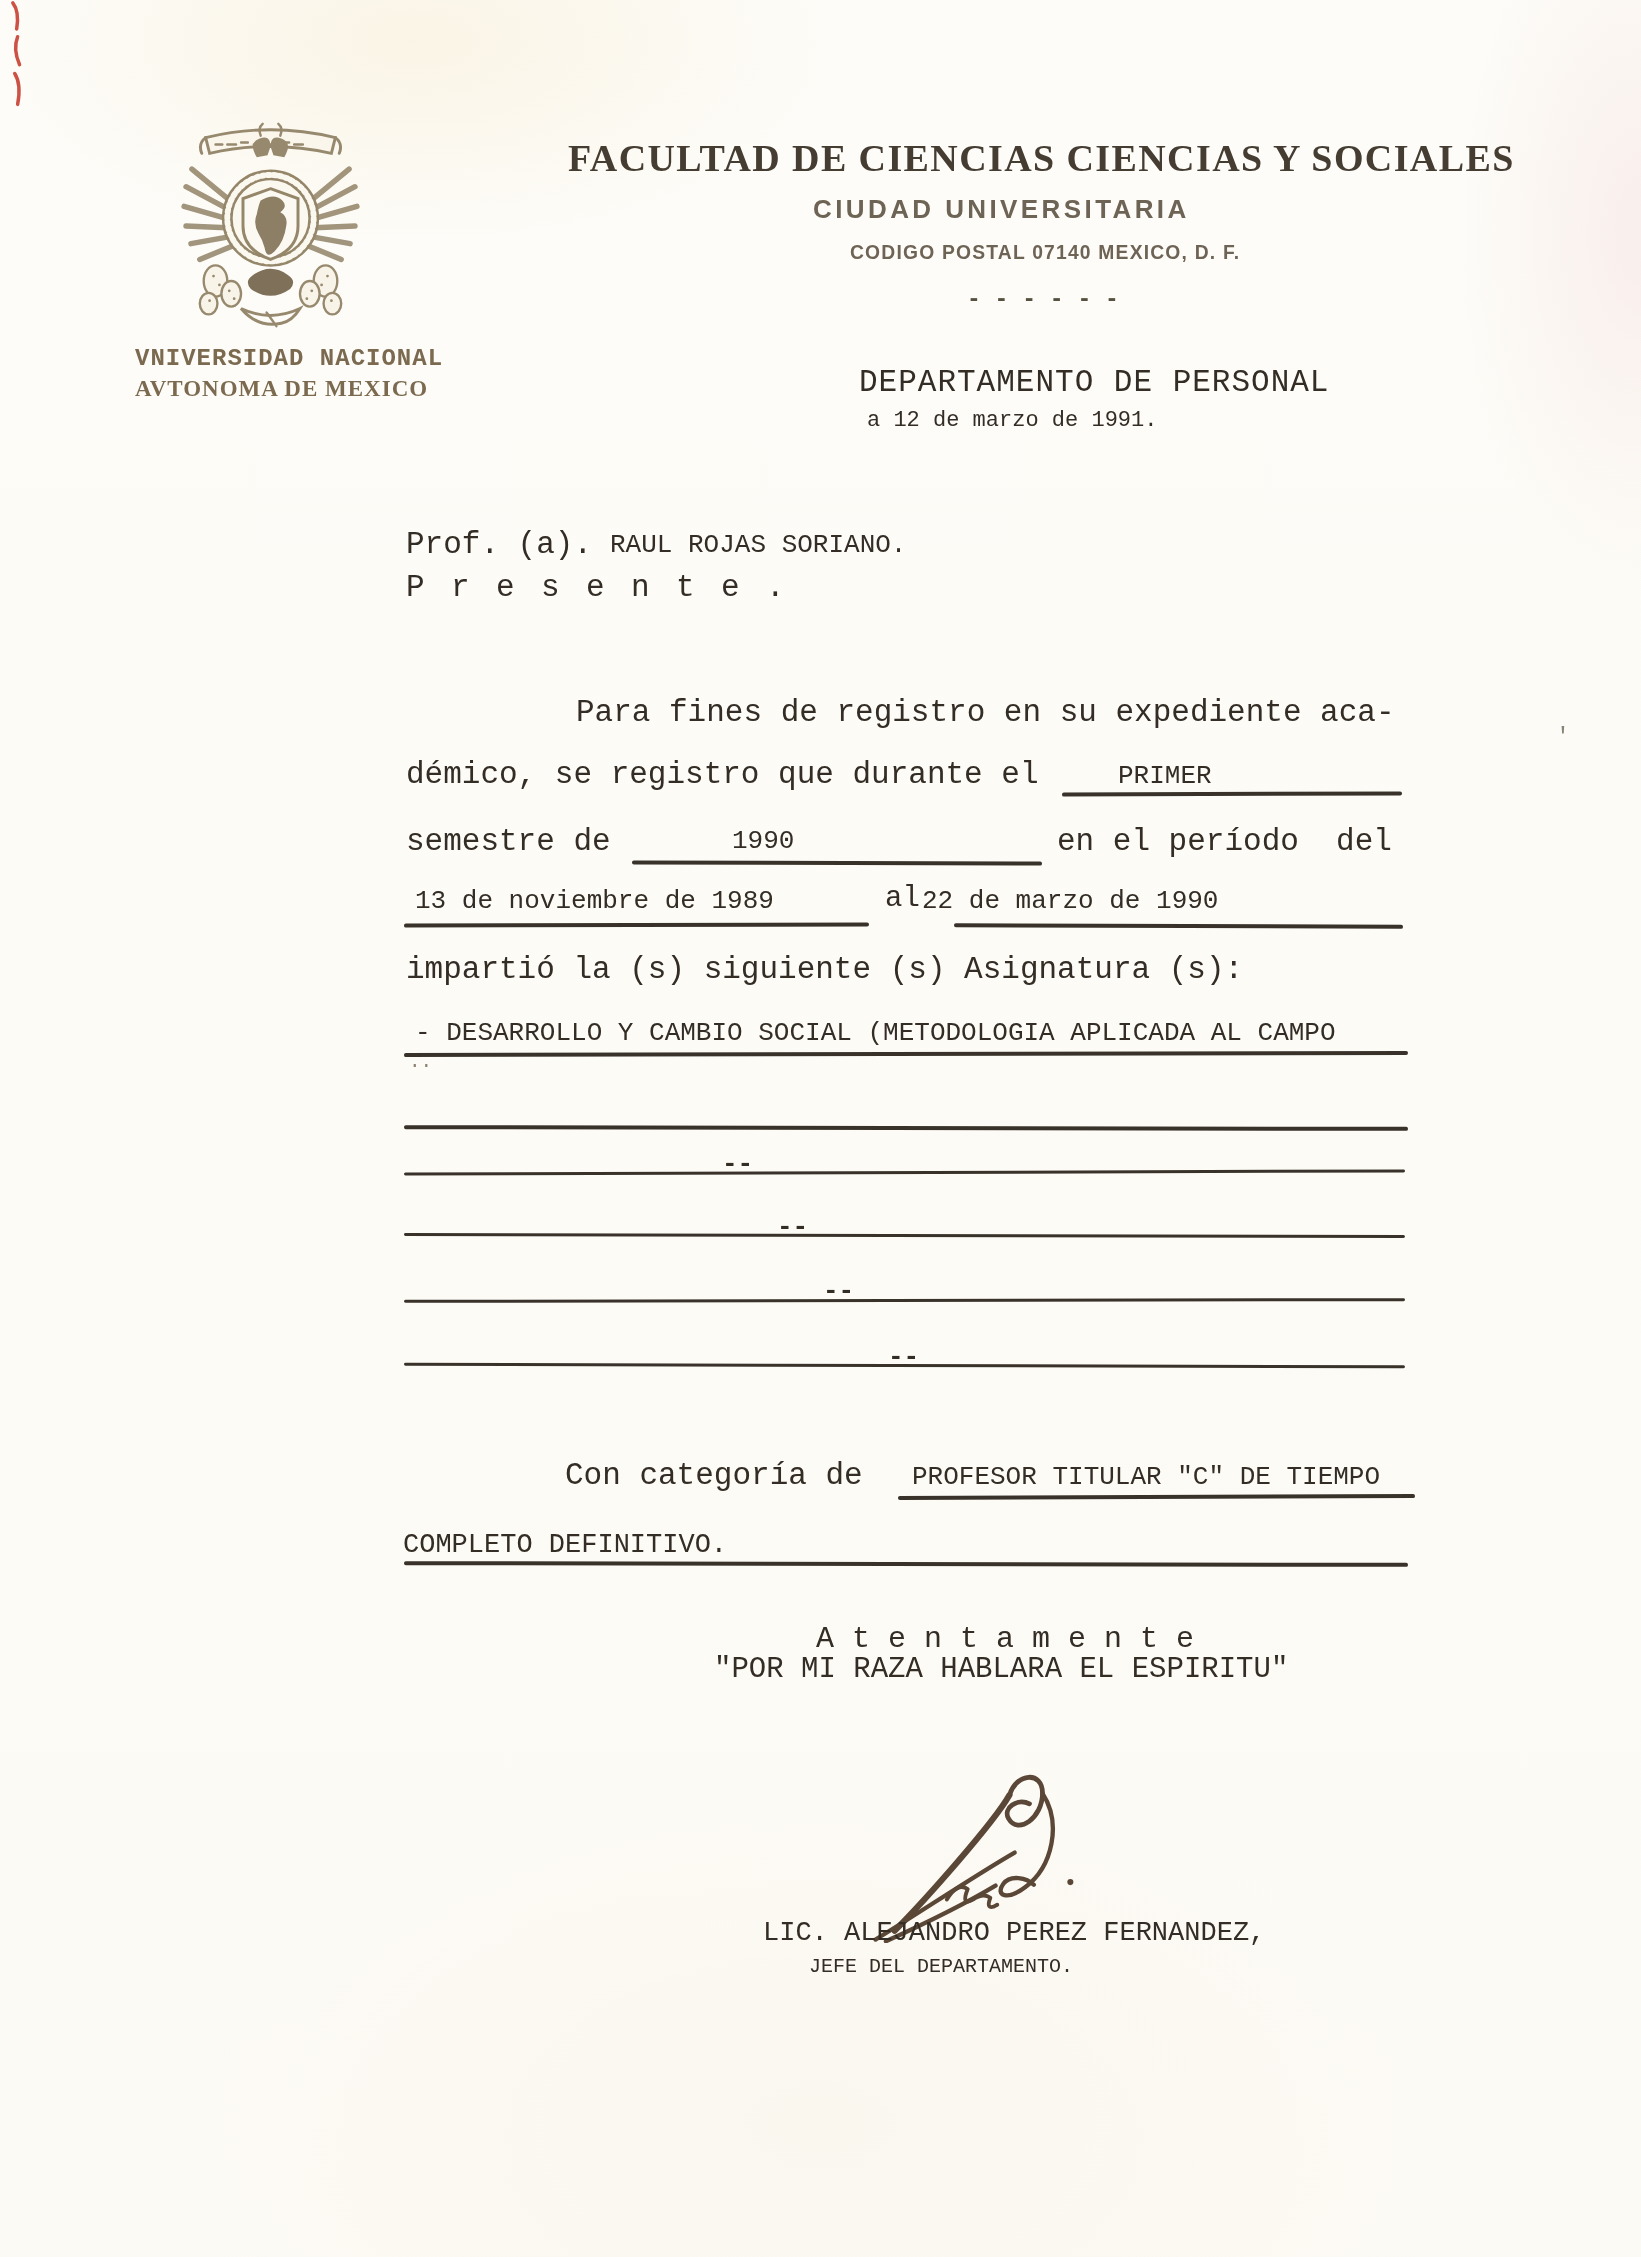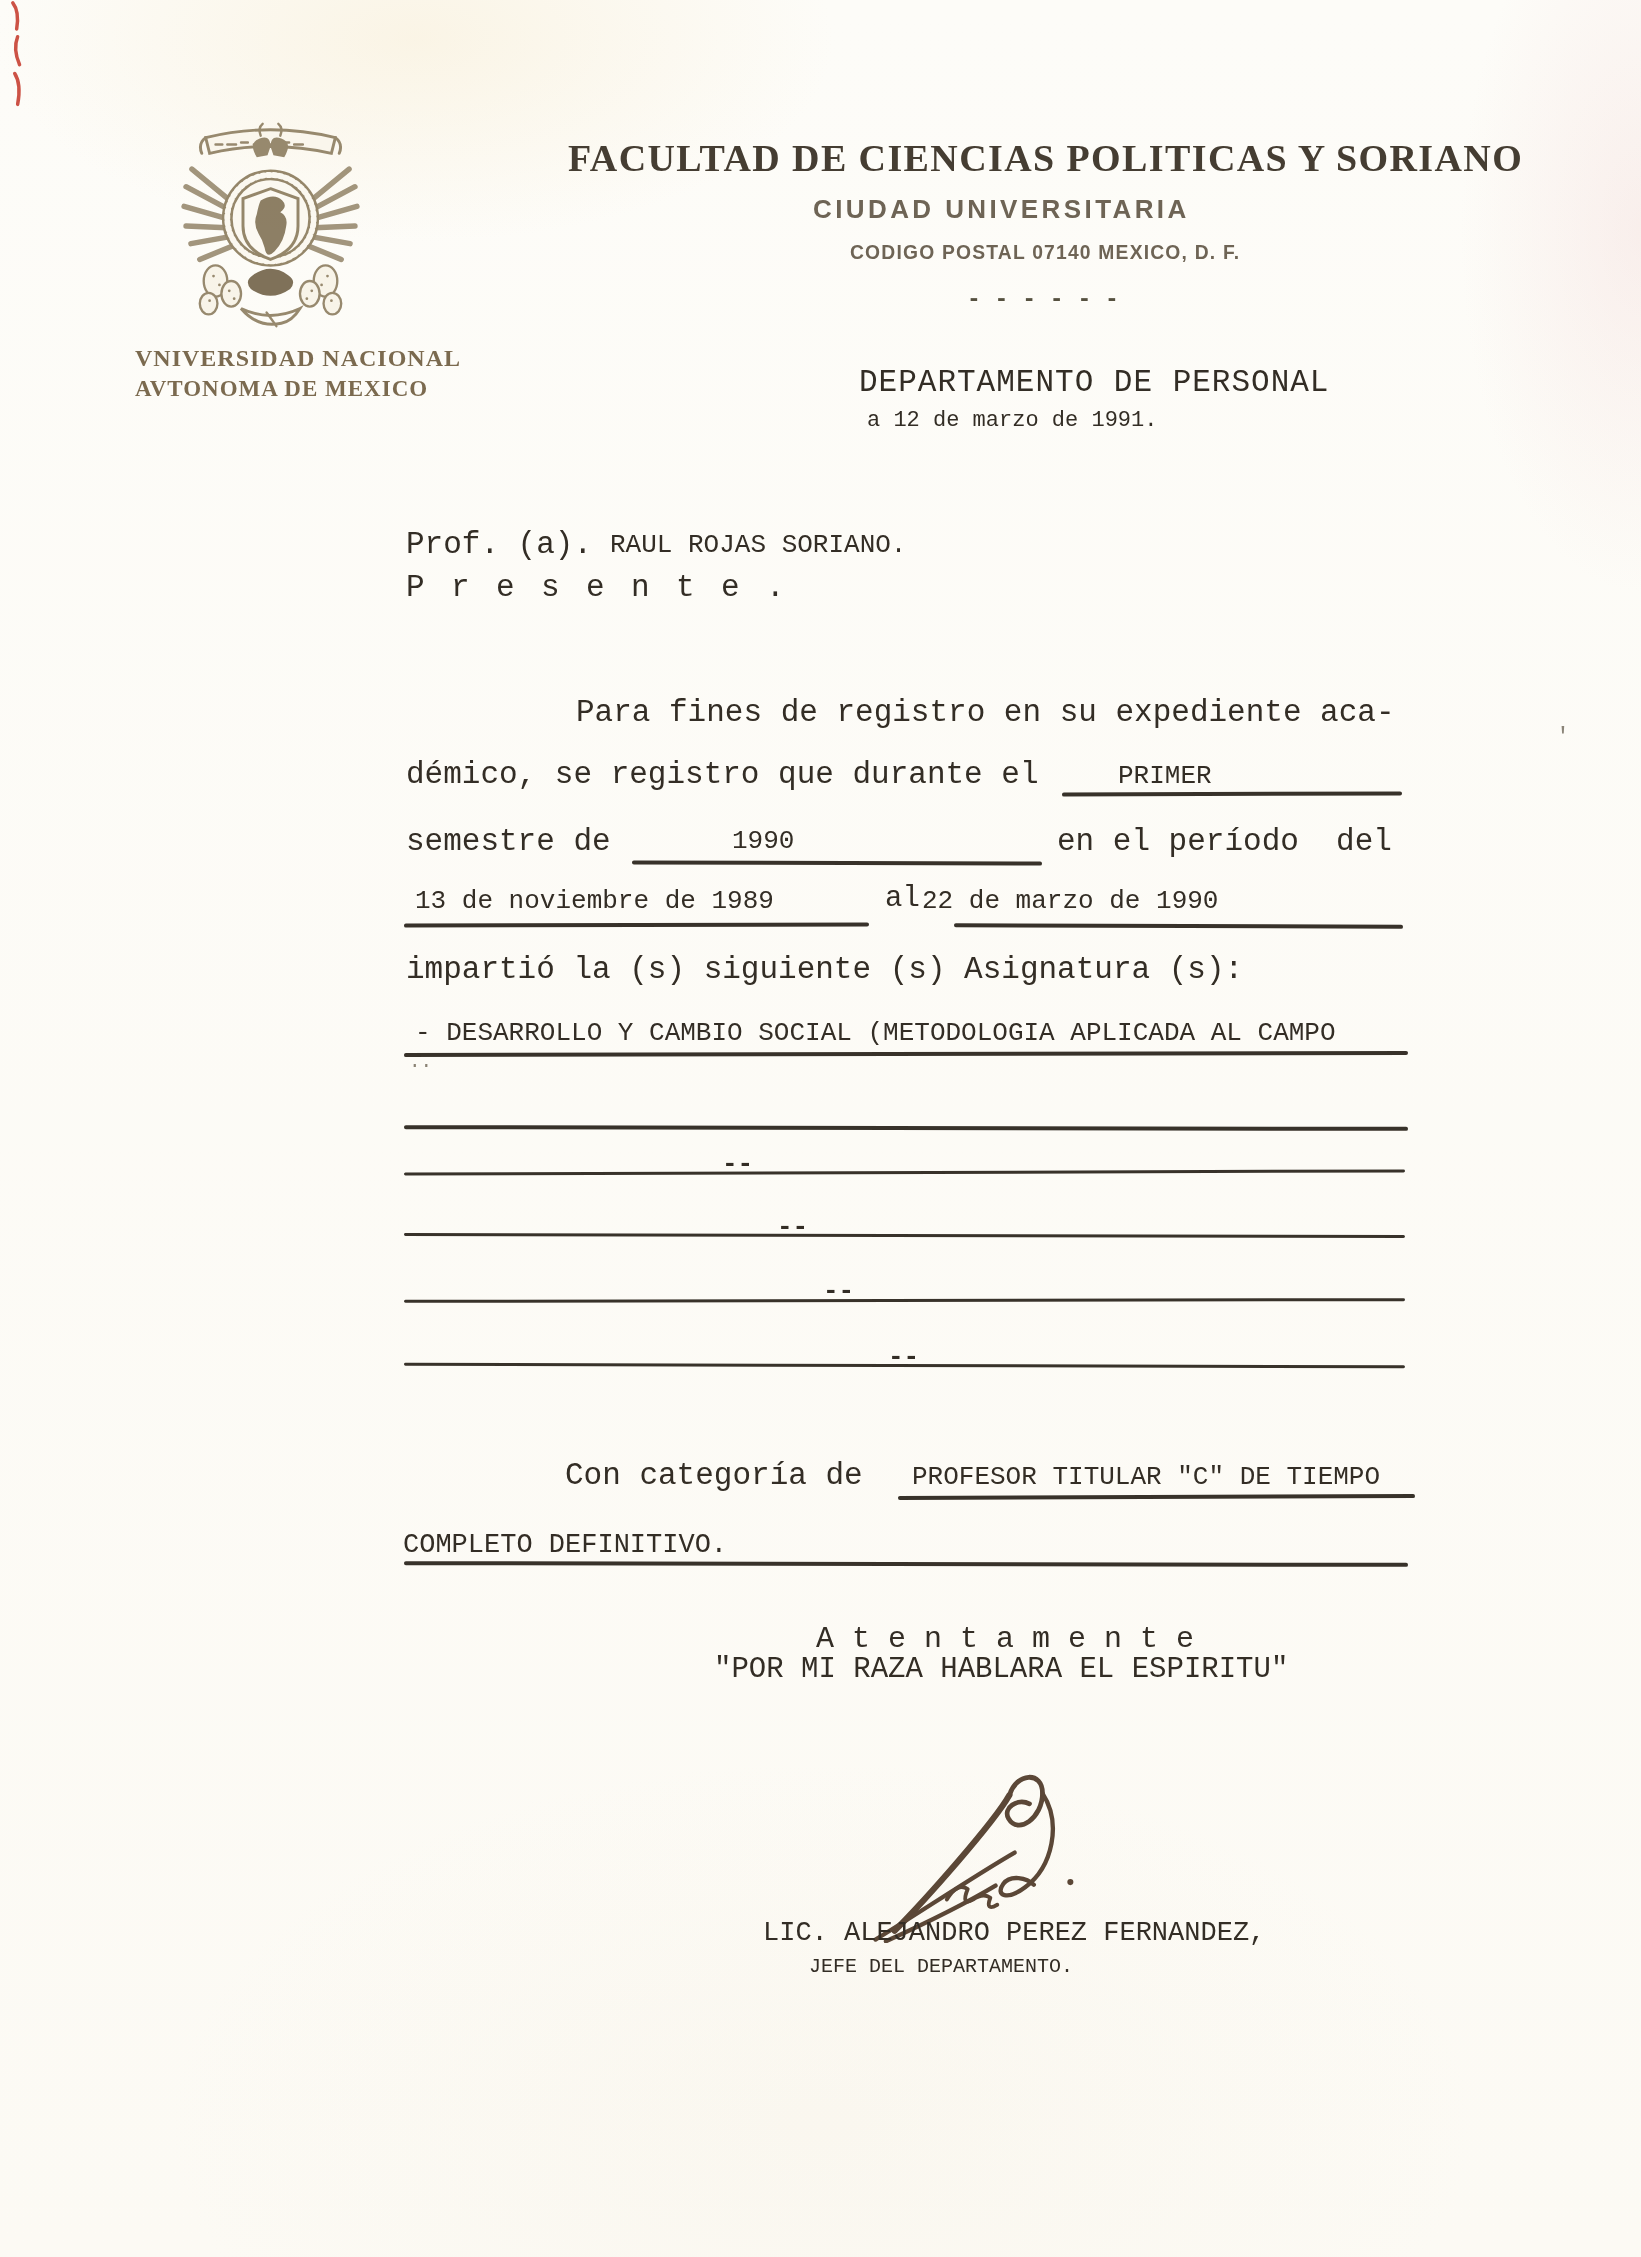--- a/index.html
+++ b/index.html
@@ -89,24 +89,24 @@
         <circle cx="137" cy="186" r="1.4"></circle>
           <circle cx="162" cy="188" r="1.4"></circle>
       </g>
 
       <path d="M82 162 q18 -13 36 0 q9 6 2 14 q-20 14 -40 0 q-7 -8 2 -14 z" fill="#6e5e44" stroke="none"></path>
       <path d="M70 196 q30 14 60 0 q-8 13 -19 15 q-24 5 -41 -15 z" stroke-width="3"></path>
       <path d="M96 200 q6 8 10 14" stroke-width="2.4"></path>
     </g>
   </svg>
 
-  <div class="abs serif" style="left:135px;top:346px;width:280px;text-align:center;font-size:24px;font-weight:bold;letter-spacing:1px;color:#7b6a4f;">VNIVERSIDAD NACIONAL</div>
+  <div class="abs serif" style="left:135px;top:346px;width:280px;text-align:center;font-size:24px;font-weight:bold;letter-spacing:1px;color:#7b6a4f;font-family:Liberation Mono, monospace;">VNIVERSIDAD NACIONAL</div>
   <div class="abs serif" style="left:135px;top:377px;width:280px;text-align:left;font-size:23px;font-weight:bold;letter-spacing:1px;color:#7b6a4f;">AVTONOMA DE MEXICO</div>
 
-  <div class="abs serif" style="left:568px;top:139px;font-size:38px;font-weight:bold;letter-spacing:1.4px;color:#453d32;">FACULTAD DE CIENCIAS POLITICAS Y SORIANO</div>
+  <div class="abs serif" style="left:568px;top:139px;font-size:38px;font-weight:bold;letter-spacing:1.4px;color:#453d32;">FACULTAD DE CIENCIAS CIENCIAS Y SOCIALES</div>
   <div class="abs sans" style="left:813px;top:196px;font-size:26px;font-weight:bold;letter-spacing:3.4px;color:#6e6455;">CIUDAD UNIVERSITARIA</div>
   <div class="abs sans" style="left:850px;top:243px;font-size:19.3px;font-weight:bold;letter-spacing:1.2px;color:#6e6455;">CODIGO POSTAL 07140 MEXICO, D. F.</div>
   <div class="abs tw" style="left:967px;top:288px;font-size:23px;font-weight:bold;color:#55503f;">- - - - - -</div>
 
   <div class="abs tw" style="left:859px;top:367px;font-size:31px;letter-spacing:1px;">DEPARTAMENTO DE PERSONAL</div>
   <div class="abs tw" style="left:867px;top:409px;font-size:22px;">a 12 de marzo de 1991.</div>
 
   <div class="abs tw" style="left:406px;top:529px;font-size:31px;">Prof. (a).</div>
   <div class="abs tw" style="left:610px;top:532px;font-size:26px;">RAUL ROJAS SORIANO.</div>
   <div class="abs tw" style="left:406px;top:572px;font-size:31px;letter-spacing:3.9px;">P r e s e n t e .</div>

